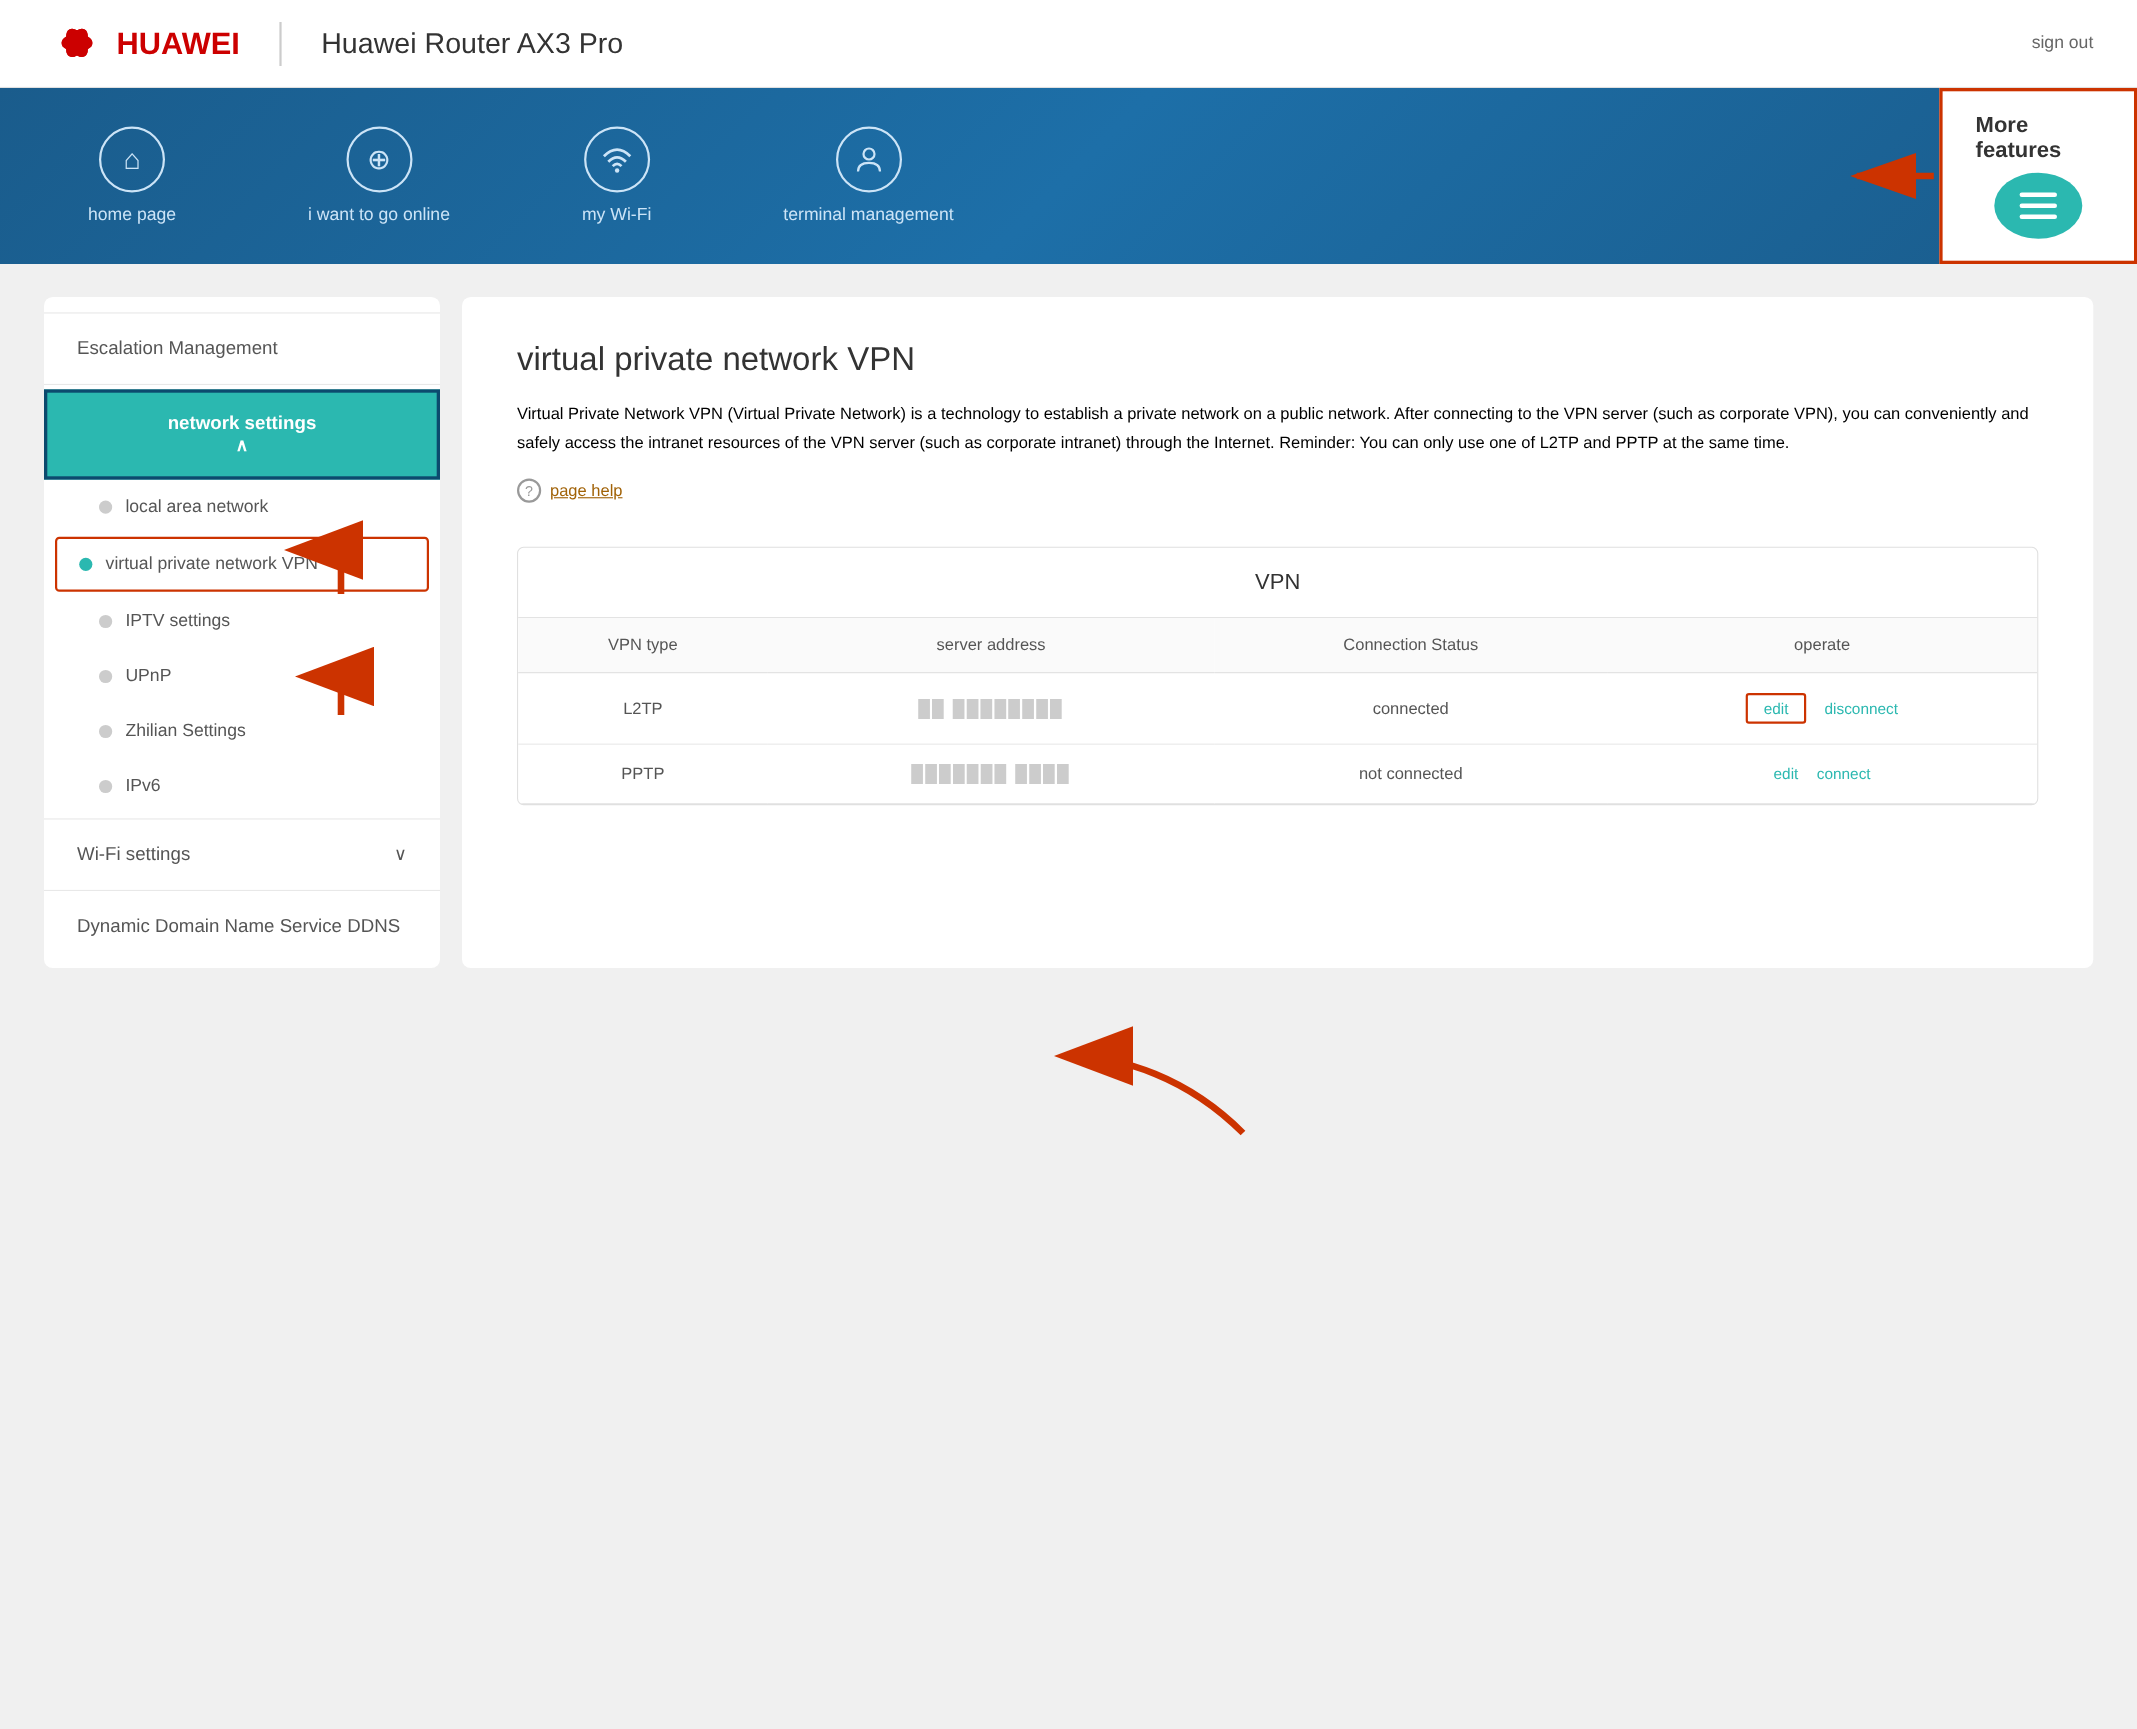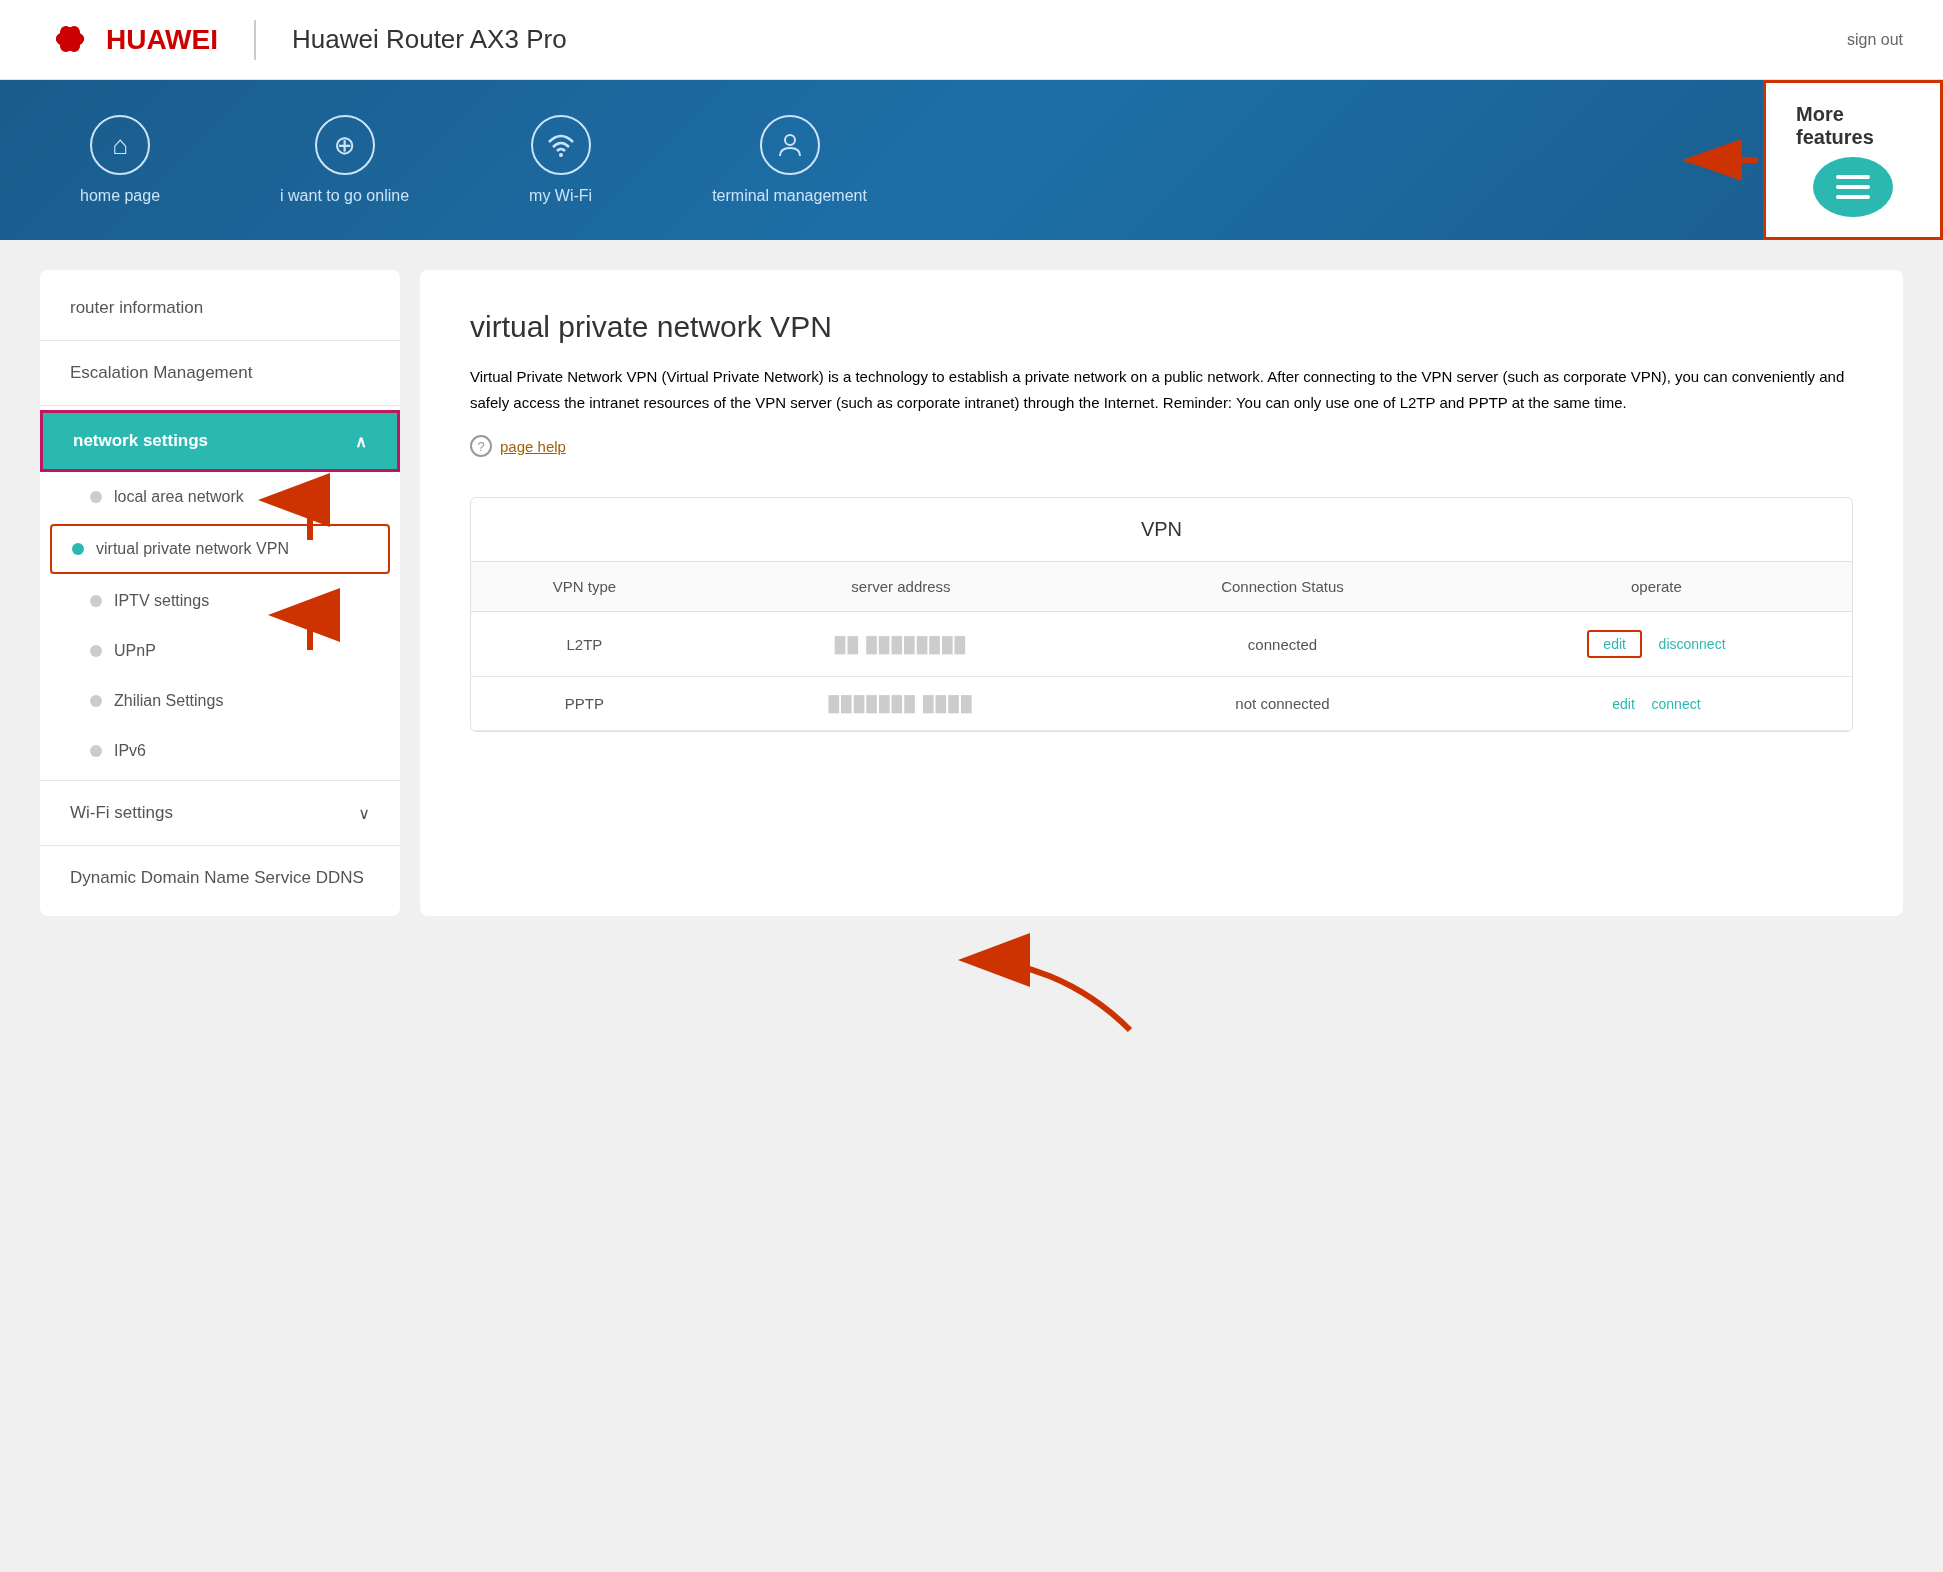--- a/index.html
+++ b/index.html
@@ -136,21 +136,22 @@
       color: #555;
       cursor: pointer;
       display: flex;
       align-items: center;
       justify-content: space-between;
     }
     .sidebar-item.active-section {
       background: #2bb8b0;
       color: #fff;
       font-weight: bold;
-      border: 3px solid #be185d;
+      border: 3px solid #0c4a6e;
+      flex-direction: column;
     }
     .sidebar-sub-item {
       padding: 16px 30px 16px 50px;
       font-size: 16px;
       color: #555;
       cursor: pointer;
       display: flex;
       align-items: center;
       gap: 12px;
     }
@@ -359,23 +360,20 @@
       </marker>
     </defs>
     <line x1="80" y1="30" x2="10" y2="30" stroke="#cc3300" stroke-width="6" marker-end="url(#arrowhead1)"></line>
   </svg>
 </div>
 
 <div class="main-content">
 
   <div class="sidebar">
 
-    <div class="sidebar-item">
-      <span>router information</span>
-    </div>
     <hr class="sidebar-divider">
     <div class="sidebar-item">
       <span>Escalation Management</span>
     </div>
     <hr class="sidebar-divider">
 
     <div class="sidebar-item active-section">
       <span>network settings</span>
       <span class="chevron">∧</span>
     </div>

